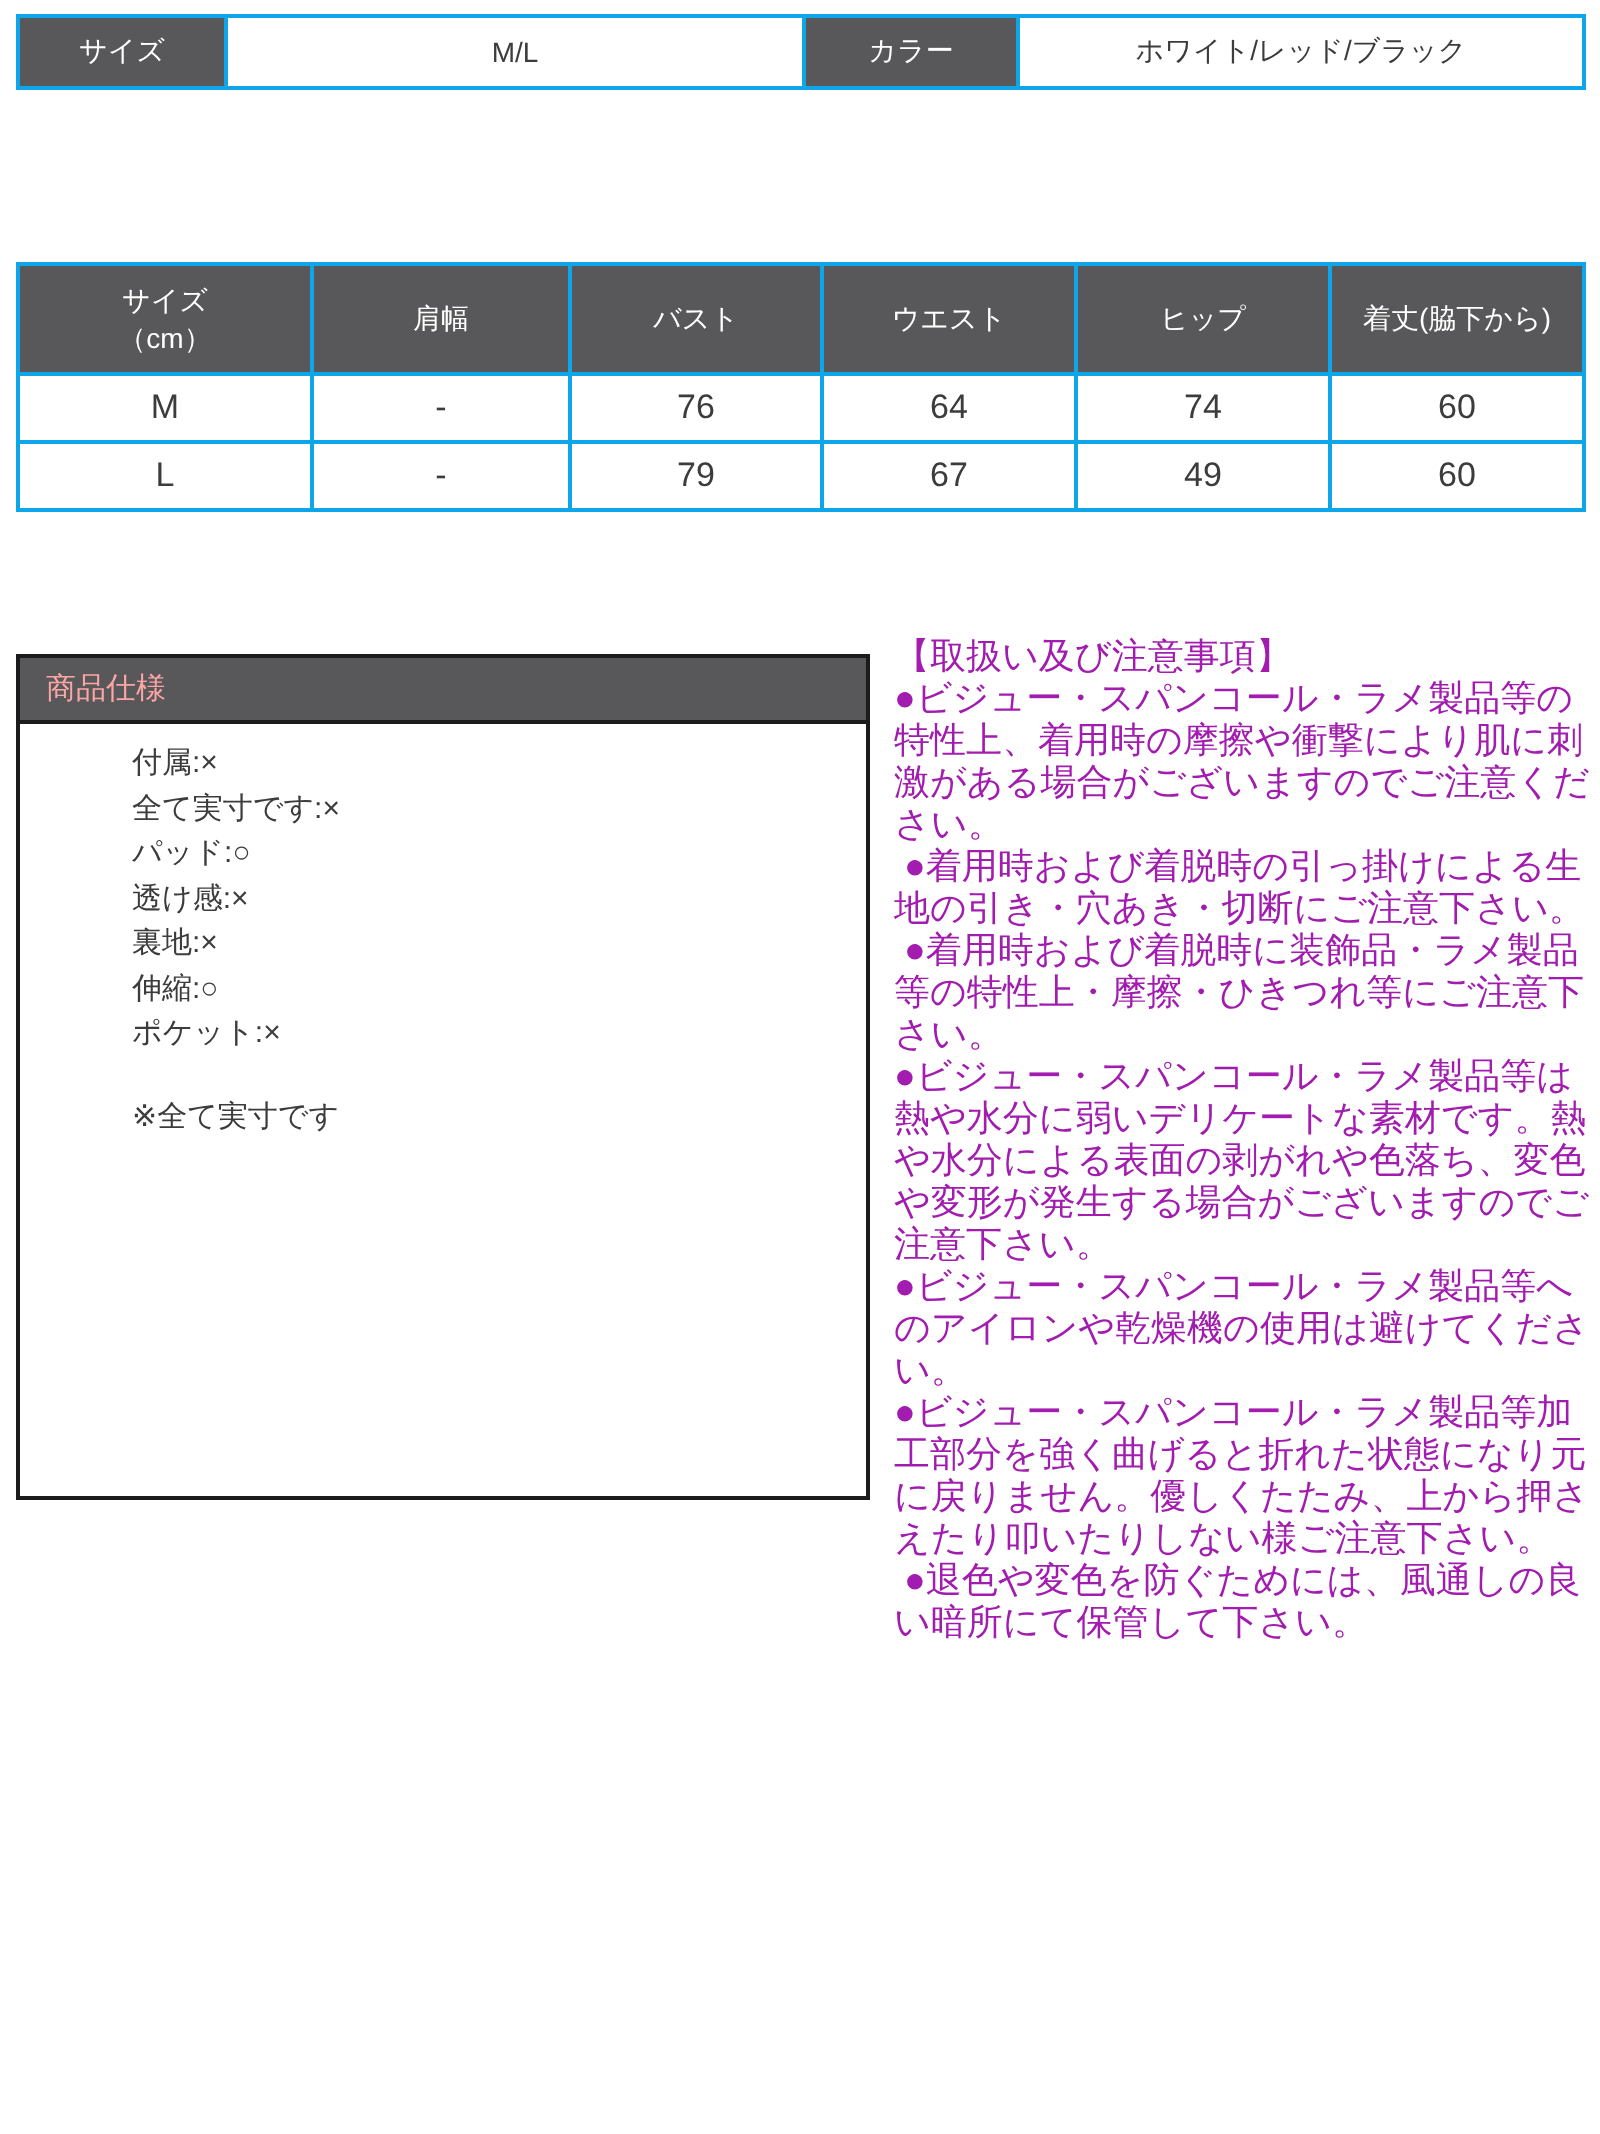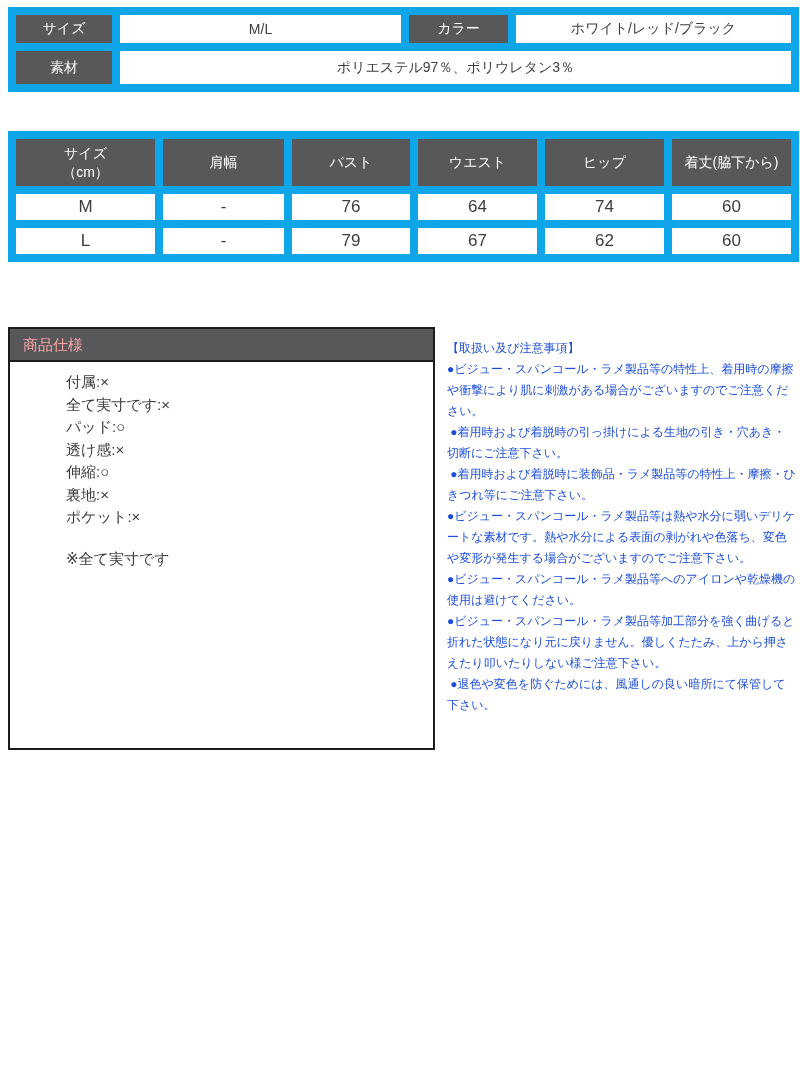--- a/index.html
+++ b/index.html
@@ -14,21 +14,21 @@
     background: #ffffff;
     font-family: "Liberation Sans", "DejaVu Sans", sans-serif;
     color: #3c3c3c;
     overflow: hidden;
   }
   table {
     border-collapse: collapse;
     table-layout: fixed;
   }
   td, th {
-    border: 8px solid #0ea5e9;
+    border: 2px solid #0ea5e9;
     text-align: center;
     vertical-align: middle;
     overflow: hidden;
     font-weight: normal;
   }
   .dark {
     background: #58585a;
     color: #ffffff;
   }
   
@@ -80,25 +80,25 @@
     color: #3c3c3c;
     margin-left: 44px;
   }
   .specnote {
     margin-top: 19px;
   }
   
   .care {
     position: absolute;
     left: 447px;
-    top: 338px;
+    top: 318px;
     width: 349px;
-    font-size: 12px;
+    font-size: 18px;
     line-height: 21px;
-    color: #1d4ed8;
+    color: #a21caf;
   }
   .care div {
     white-space: pre-wrap;
   }
 </style>
 </head>
 <body>
 
 <div class="page">
 
@@ -108,24 +108,20 @@
         <col style="width:289px">
         <col style="width:107px">
         <col style="width:283px">
     </colgroup>
     <tbody>
         <tr class="r1">
       <th class="dark">サイズ</th>
       <td>M/L</td>
       <th class="dark">カラー</th>
       <td>ホワイト/レッド/ブラック</td>
-    </tr>
-    <tr class="r2">
-      <th class="dark">素材</th>
-      <td colspan="3">ポリエステル97％、ポリウレタン3％</td>
     </tr>
   </tbody>
     </table>
 
   <table class="t2">
     <colgroup>
       <col style="width:147px">
         <col style="width:129px">
         <col style="width:126px">
         <col style="width:127px">
@@ -150,35 +146,35 @@
       <td>76</td>
       <td>64</td>
       <td>74</td>
       <td>60</td>
     </tr>
     <tr class="datarow">
       <td>L</td>
       <td>-</td>
       <td>79</td>
       <td>67</td>
-      <td>62</td>
+      <td>49</td>
       <td>60</td>
     </tr>
   </tbody>
     </table>
 
   <div class="specbox">
     <div class="spechead">商品仕様</div>
     <div class="specbody">
       <div>付属:×</div>
       <div>全て実寸です:×</div>
       <div>パッド:○</div>
       <div>透け感:×</div>
+      <div>裏地:×</div>
       <div>伸縮:○</div>
-      <div>裏地:×</div>
       <div>ポケット:×</div>
       <div class="specnote">※全て実寸です</div>
     </div>
   </div>
 
   <div class="care">
     <div>【取扱い及び注意事項】</div>
     <div>●ビジュー・スパンコール・ラメ製品等の特性上、着用時の摩擦や衝撃により肌に刺激がある場合がございますのでご注意ください。</div>
     <div> ●着用時および着脱時の引っ掛けによる生地の引き・穴あき・切断にご注意下さい。</div>
     <div> ●着用時および着脱時に装飾品・ラメ製品等の特性上・摩擦・ひきつれ等にご注意下さい。</div>

